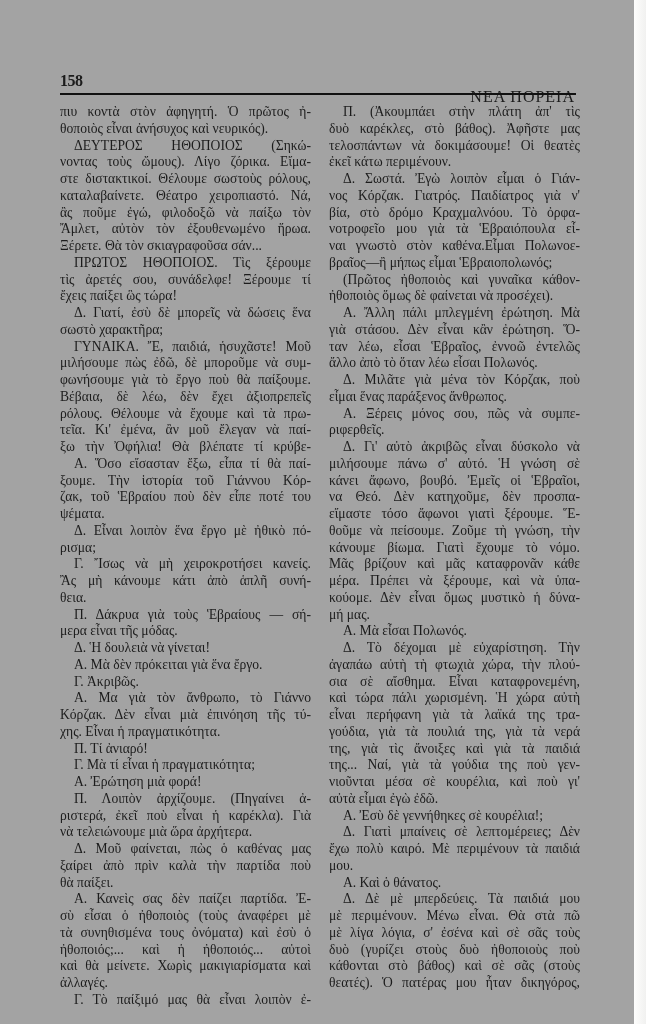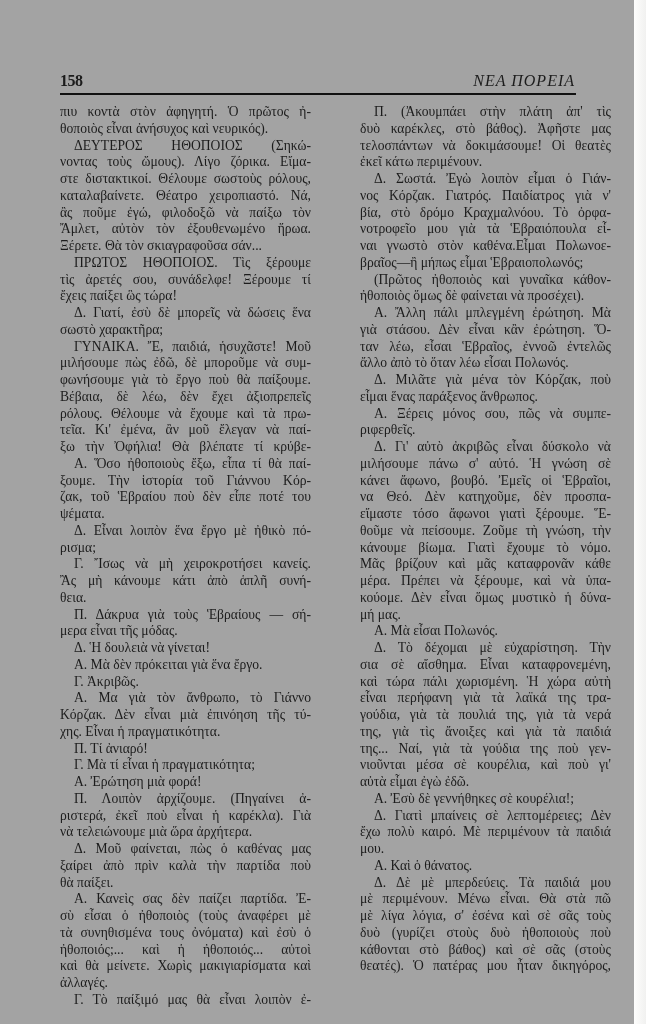--- a/index.html
+++ b/index.html
@@ -35,43 +35,42 @@
     .page-number {
       position: absolute;
       left: 0; top: 2px;
       font-family: "Liberation Serif", serif;
       font-weight: bold;
       font-size: 16px;
       letter-spacing: -0.5px;
     }
     .journal-title {
       position: absolute;
-      right: 2px; top: 2px;
+      right: 2px; top: 18px;
       font-family: "Liberation Serif", serif;
       font-size: 16px;
       letter-spacing: 1px;
-      font-style: italic;
     }
     .head-rule {
       position: absolute;
       left: 60px; top: 93px;
       width: 516px; height: 2px;
       background: #111;
     }
     .column {
       position: absolute;
       top: 104px;
       width: 251px;
       font-family: "Liberation Serif", serif;
       font-size: 13.6px;
       line-height: 16.75px;
       text-align: justify;
     }
     .col-left { left: 60px; }
-    .col-right { left: 329px; width: 251px; margin-left: 31px; }
+    .col-right { left: 329px; width: 251px; }
     .para {
       margin: 0;
       text-indent: 14px;
       hyphens: manual;
     }
     .para.noindent { text-indent: 0; }
     .line {
       display: block;
       white-space: nowrap;
       text-align-last: justify;
@@ -122,21 +121,21 @@
       <div class="para noindent">
         <span class="line indent">ΓΥΝΑΙΚΑ. Ἔ, παιδιά, ἡσυχᾶστε! Μοῦ</span>
         <span class="line">μιλήσουμε πὼς ἐδῶ, δὲ μποροῦμε νὰ συμ-</span>
         <span class="line">φωνήσουμε γιὰ τὸ ἔργο ποὺ θὰ παίξουμε.</span>
         <span class="line">Βέβαια, δὲ λέω, δὲν ἔχει ἀξιοπρεπεῖς</span>
         <span class="line">ρόλους. Θέλουμε νὰ ἔχουμε καὶ τὰ πρω-</span>
         <span class="line">τεῖα. Κι' ἐμένα, ἂν μοῦ ἔλεγαν νὰ παί-</span>
         <span class="line">ξω τὴν Ὀφήλια! Θὰ βλέπατε τί κρύβε-</span>
       </div>
       <div class="para noindent">
-        <span class="line indent">Α. Ὅσο ἠθοποιοὺς ἔξω, εἶπα τί θὰ παί-</span>
+        <span class="line indent">Α. Ὅσο εἴσασταν ἔξω, εἶπα τί θὰ παί-</span>
         <span class="line">ξουμε. Τὴν ἱστορία τοῦ Γιάννου Κόρ-</span>
         <span class="line">ζακ, τοῦ Ἑβραίου ποὺ δὲν εἶπε ποτέ του</span>
         <span class="line last">ψέματα.</span>
       </div>
       <div class="para noindent">
         <span class="line indent">Δ. Εἶναι λοιπὸν ἕνα ἔργο μὲ ἠθικὸ πό-</span>
         <span class="line last">ρισμα;</span>
       </div>
       <div class="para noindent">
         <span class="line indent">Γ. Ἴσως νὰ μὴ χειροκροτήσει κανείς.</span>
@@ -236,20 +235,21 @@
         <span class="line">Μᾶς βρίζουν καὶ μᾶς καταφρονᾶν κάθε</span>
         <span class="line">μέρα. Πρέπει νὰ ξέρουμε, καὶ νὰ ὑπα-</span>
         <span class="line">κούομε. Δὲν εἶναι ὅμως μυστικὸ ἡ δύνα-</span>
         <span class="line last">μή μας.</span>
       </div>
       <div class="para noindent">
         <span class="line last indent">Α. Μὰ εἶσαι Πολωνός.</span>
       </div>
       <div class="para noindent">
         <span class="line indent">Δ. Τὸ δέχομαι μὲ εὐχαρίστηση. Τὴν</span>
+        <span class="line">ἀγαπάω αὐτὴ τὴ φτωχιὰ χώρα, τὴν πλού-</span>
         <span class="line">σια σὲ αἴσθημα. Εἶναι καταφρονεμένη,</span>
         <span class="line">καὶ τώρα πάλι χωρισμένη. Ἡ χώρα αὐτὴ</span>
         <span class="line">εἶναι περήφανη γιὰ τὰ λαϊκά της τρα-</span>
         <span class="line">γούδια, γιὰ τὰ πουλιά της, γιὰ τὰ νερά</span>
         <span class="line">της, γιὰ τὶς ἄνοιξες καὶ γιὰ τὰ παιδιά</span>
         <span class="line">της... Ναί, γιὰ τὰ γούδια της ποὺ γεν-</span>
         <span class="line">νιοῦνται μέσα σὲ κουρέλια, καὶ ποὺ γι'</span>
         <span class="line last">αὐτὰ εἶμαι ἐγὼ ἐδῶ.</span>
       </div>
       <div class="para noindent">

